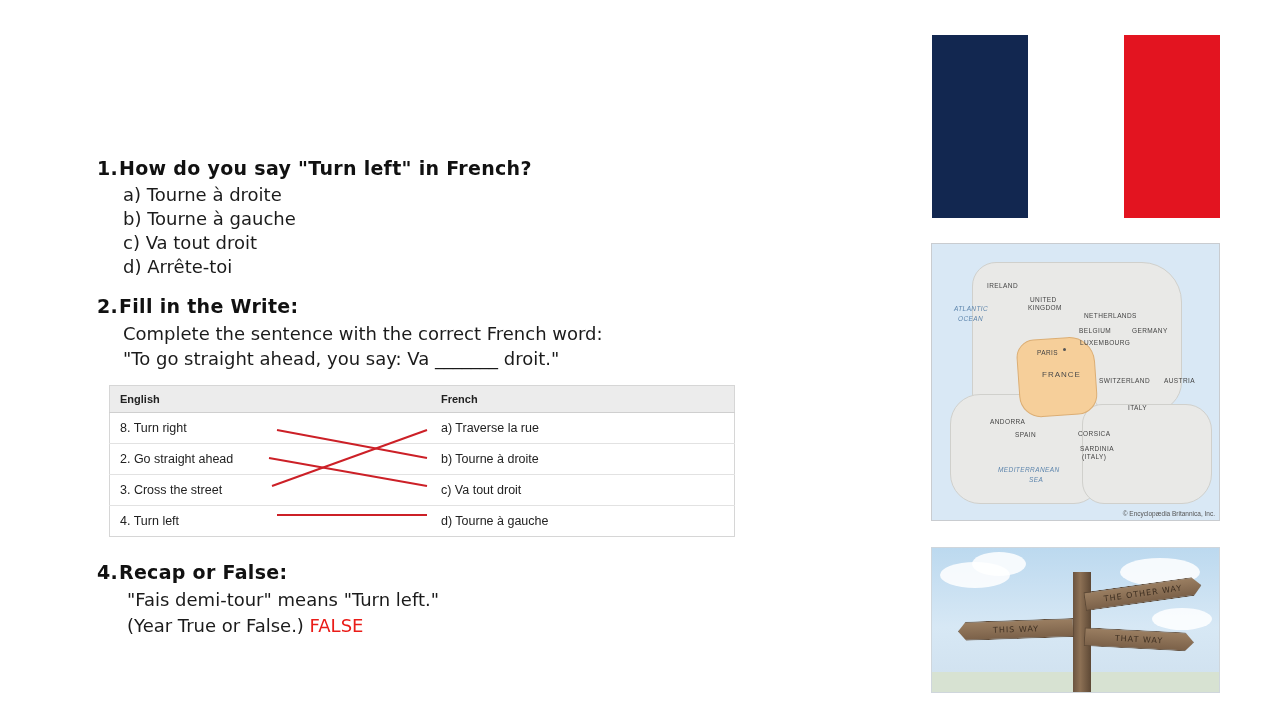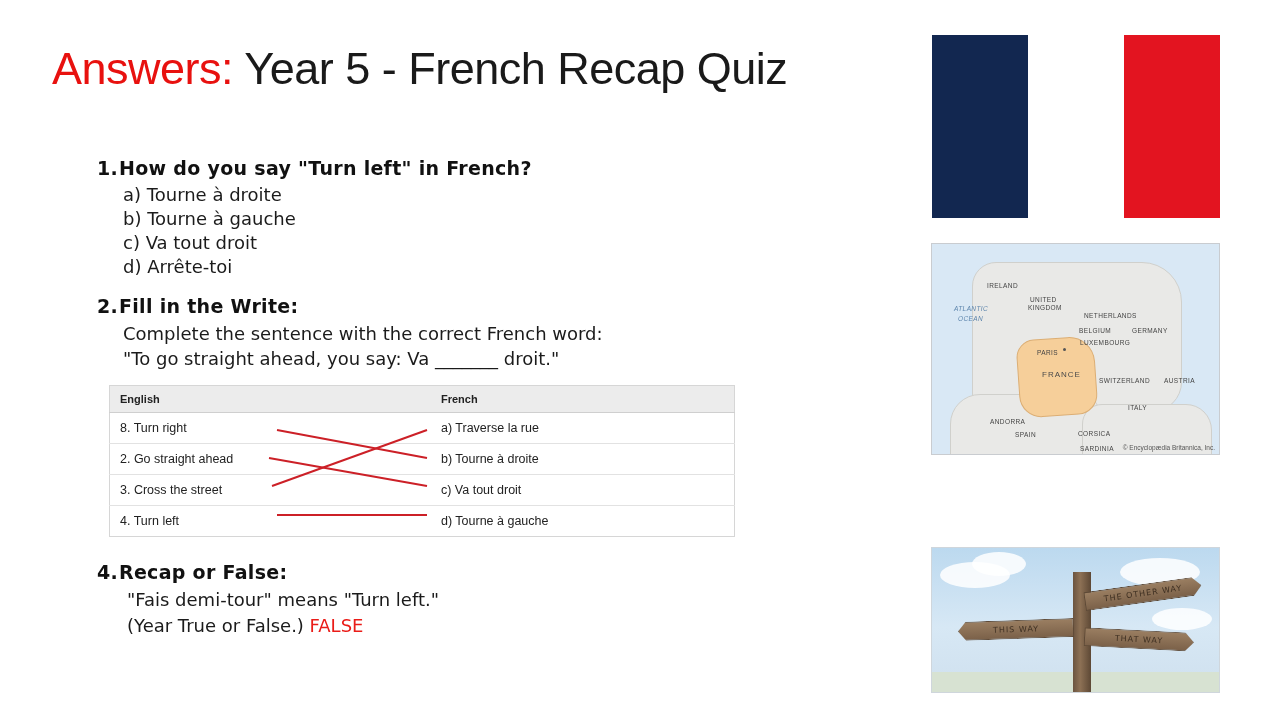--- a/index.html
+++ b/index.html
@@ -129,21 +129,21 @@
   .flag div { height: 100%; }
   .flag .blue { width: 33.34%; background: #122750; }
   .flag .white { width: 33.33%; background: #ffffff; }
   .flag .red { width: 33.33%; background: #e31420; }
 
   .map {
     position: absolute;
     left: 931px;
     top: 243px;
     width: 289px;
-    height: 212px;
+    height: 278px;
     background: #eef0f2;
     border: 1px solid #c9ccd0;
     overflow: hidden;
     font-family: "Liberation Sans", sans-serif;
   }
   .sea {
     position: absolute;
     left: 0; top: 0; right: 0; bottom: 0;
     background: #d9e8f5;
   }
@@ -240,23 +240,20 @@
     left: 152px; top: 82px; width: 110px;
     clip-path: polygon(0 0, calc(100% - 9px) 0, 100% 50%, calc(100% - 9px) 100%, 0 100%);
     transform: rotate(3deg);
   }
 </style>
 </head>
 <body>
 
 <div class="slide">
 
-  <div class="title">
-    <span class="answers">Answers:</span><span class="rest"> Year 5 - French Recap Quiz</span>
-  </div>
 
   <div class="body">
 
     <div class="q-block">
       <div class="q-head">
         <span class="num">1.</span><span>How do you say "Turn left" in French?</span>
       </div>
       <div class="opt">a) Tourne à droite</div>
       <div class="opt">b) Tourne à gauche</div>
       <div class="opt">c) Va tout droit</div>

